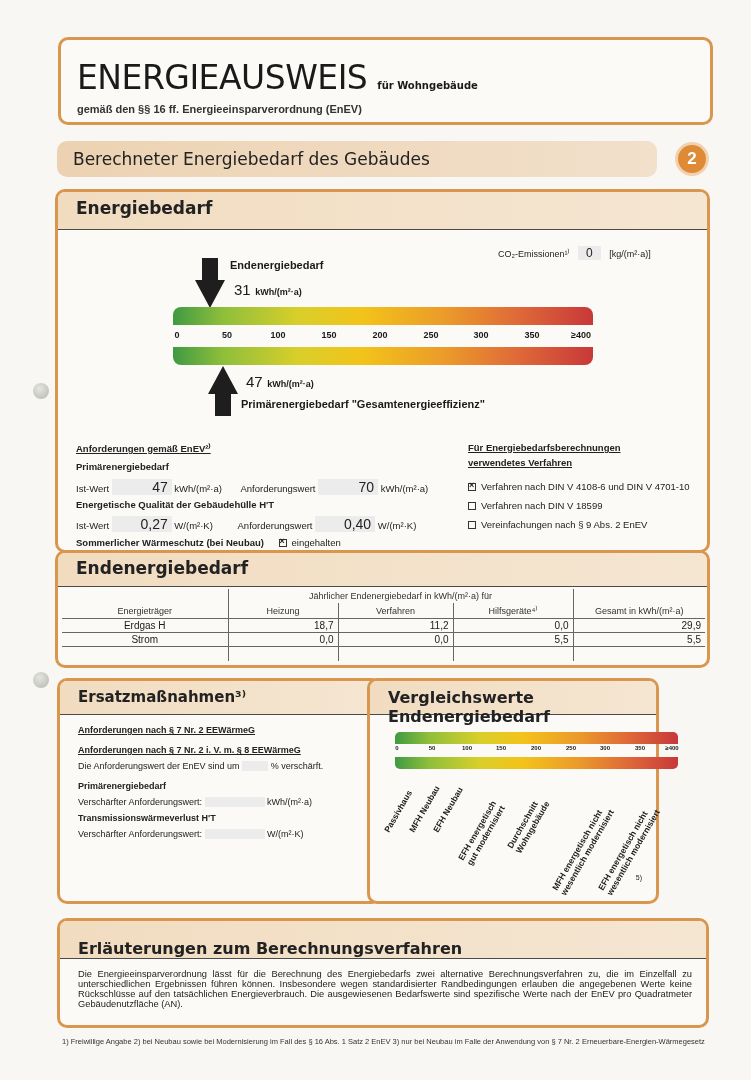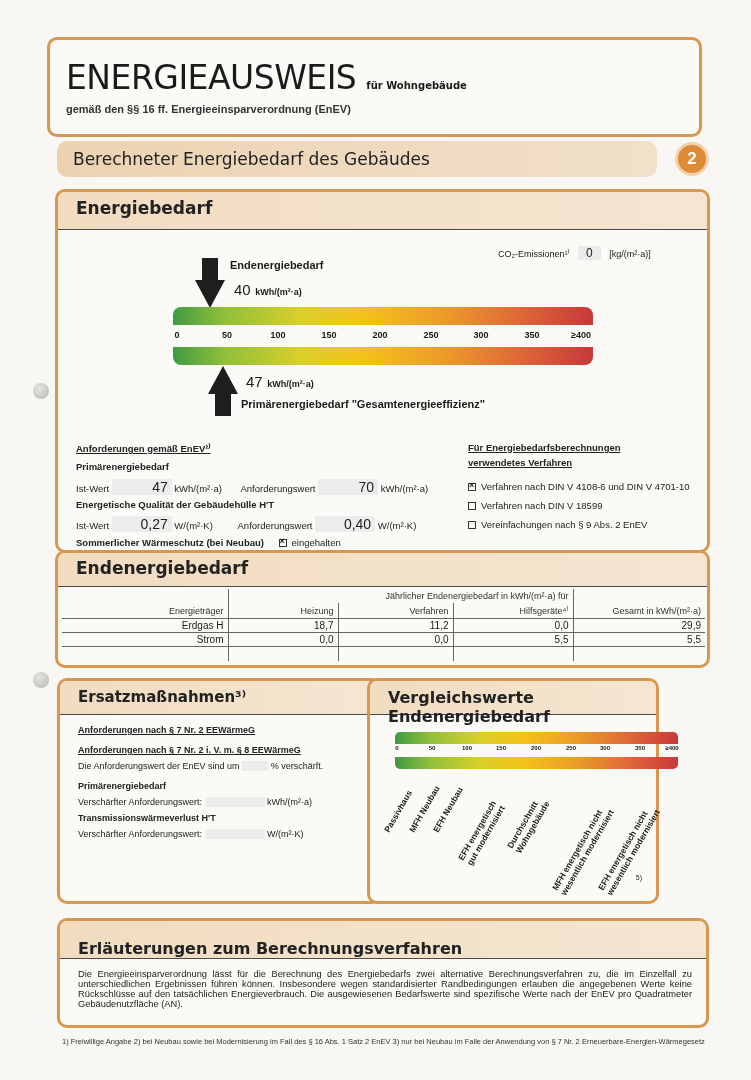--- a/index.html
+++ b/index.html
@@ -1,21 +1,21 @@
 <!DOCTYPE html>
 <html><head>
 <meta charset="utf-8">
 <style>
   * { box-sizing: border-box; margin: 0; padding: 0; }
   body { width: 751px; height: 1080px; background: #f6f5f2; font-family: "Liberation Sans", sans-serif; color: #1a1a1a; position: relative; overflow: hidden; }
   .page { position: absolute; left: 0; top: 0; width: 751px; height: 1080px; background: #f8f7f4; }
   .punch { position: absolute; left: 33px; width: 16px; height: 16px; border-radius: 50%; background: radial-gradient(circle at 40% 35%, #e4e4e0, #b8b8b2); }
   .box { position: absolute; border: 3px solid #d9964e; border-radius: 10px; background: #fbfaf7; }
   .box-title { background: linear-gradient(90deg, #f1dcc0, #f5e6d2); border-bottom: 1px solid #4a4a4a; font-family: "DejaVu Sans", sans-serif; color: #222; padding: 6px 18px; border-radius: 7px 7px 0 0; }
-  .header-box { left: 47px; top: 37px; width: 655px; height: 100px; }
+  .header-box { left: 58px; top: 37px; width: 655px; height: 88px; }
   .main-title { position: absolute; left: 16px; top: 18px; font-family: "DejaVu Sans", sans-serif; font-size: 33px; letter-spacing: -0.5px; color: #1a1a1a; }
   .main-title-sub { font-size: 10px; letter-spacing: 0; font-weight: bold; }
   .main-subtitle { position: absolute; left: 16px; top: 63px; font-size: 11px; font-weight: bold; color: #333; }
   .section-bar { position: absolute; left: 57px; top: 141px; width: 600px; height: 36px; border-radius: 10px; background: linear-gradient(90deg, #ecd2b2, #f2e0cb); font-family: "DejaVu Sans", sans-serif; font-size: 17px; padding: 8px 16px; color: #222; }
   .section-num { position: absolute; left: 678px; top: 145px; width: 28px; height: 28px; border-radius: 50%; background: #df8a36; color: #fff; font-weight: bold; font-size: 17px; text-align: center; line-height: 28px; box-shadow: 0 0 0 3px #f2d2ad; }
   .energy-box { left: 55px; top: 189px; width: 655px; height: 364px; }
   .energy-box .box-title { font-size: 17px; font-weight: bold; height: 38px; }
   .co2 { position: absolute; left: 440px; top: 54px; font-size: 9px; color: #222; }
   .co2 .val { font-size: 12px; display: inline-block; padding: 0 8px; background: #ebebeb; margin: 0 6px; }
   .scale { position: absolute; }
@@ -31,22 +31,22 @@
   .field { display: inline-block; background: #ececec; padding: 0 4px; text-align: right; }
   .u { text-decoration: underline; font-weight: bold; }
   .cb { display: inline-block; width: 8px; height: 8px; border: 1px solid #333; margin-right: 5px; vertical-align: -1px; position: relative; }
   .cb.checked::after { content: "×"; position: absolute; left: 0px; top: -4px; font-size: 9px; font-weight: bold; }
   .ende-box { left: 55px; top: 550px; width: 655px; height: 118px; }
   .ende-box .box-title { font-size: 17px; font-weight: bold; height: 34px; padding-top: 5px; }
   table.et { position: absolute; left: 4px; top: 36px; width: 643px; border-collapse: collapse; font-size: 10px; }
   table.et td { border-right: 1px solid #666; padding: 1px 4px; height: 14px; }
   table.et td:last-child { border-right: none; }
   table.et tr.data td { border-top: 1px solid #666; text-align: right; }
-  table.et tr.data td:first-child { text-align: right; }
-  table.et .hdr td { font-size: 9px; text-align: right; color: #333; }
+  table.et tr.data td:first-child { text-align: center; }
+  table.et .hdr td { font-size: 9px; text-align: center; color: #333; }
   .ersatz-box { left: 57px; top: 678px; width: 325px; height: 226px; }
   .ersatz-box .box-title { font-size: 15px; font-weight: bold; height: 34px; padding-top: 7px; }
   .ersatz-content { position: absolute; left: 18px; top: 44px; font-size: 9px; color: #222; }
   .ersatz-content div { margin-bottom: 6px; }
   .vgl-box { left: 367px; top: 678px; width: 292px; height: 226px; }
   .vgl-box .box-title { font-size: 16px; font-weight: bold; height: 34px; padding-top: 7px; }
   .vgl-label { position: absolute; font-size: 8.5px; font-weight: bold; transform-origin: left top; transform: rotate(-60deg); white-space: nowrap; line-height: 10px; }
   .erl-box { left: 57px; top: 918px; width: 652px; height: 110px; }
   .erl-box .box-title { font-size: 16px; font-weight: bold; height: 38px; padding-top: 18px; }
   .erl-text { position: absolute; left: 18px; top: 48px; right: 14px; font-size: 9.3px; line-height: 10px; text-align: justify; color: #222; }
@@ -78,21 +78,21 @@
       <span>CO₂-Emissionen¹⁾</span>
       <span class="val">0</span>
       <span>[kg/(m²·a)]</span>
     </div>
 
     <svg style="position:absolute;left:137px;top:66px" width="30" height="50">
       <polygon points="7,0 23,0 23,22 30,22 15,50 0,22 7,22" fill="#1e1e1e"></polygon>
     </svg>
     <div style="position:absolute;left:172px;top:67px" class="label-b">Endenergiebedarf</div>
     <div style="position:absolute;left:176px;top:89px">
-      <span class="big-val">40</span>
+      <span class="big-val">31</span>
       <span class="unit">kWh/(m²·a)</span>
     </div>
 
     <div class="scale" style="left:115px;top:115px;width:420px;height:58px">
       <div class="bar top" style="left:0;top:0;width:420px"></div>
       <div class="bar bot" style="left:0;top:40px;width:420px"></div>
       <span class="tick" style="left:4px;top:23px">0</span>
       <span class="tick" style="left:54px;top:23px">50</span>
       <span class="tick" style="left:105px;top:23px">100</span>
       <span class="tick" style="left:156px;top:23px">150</span>

